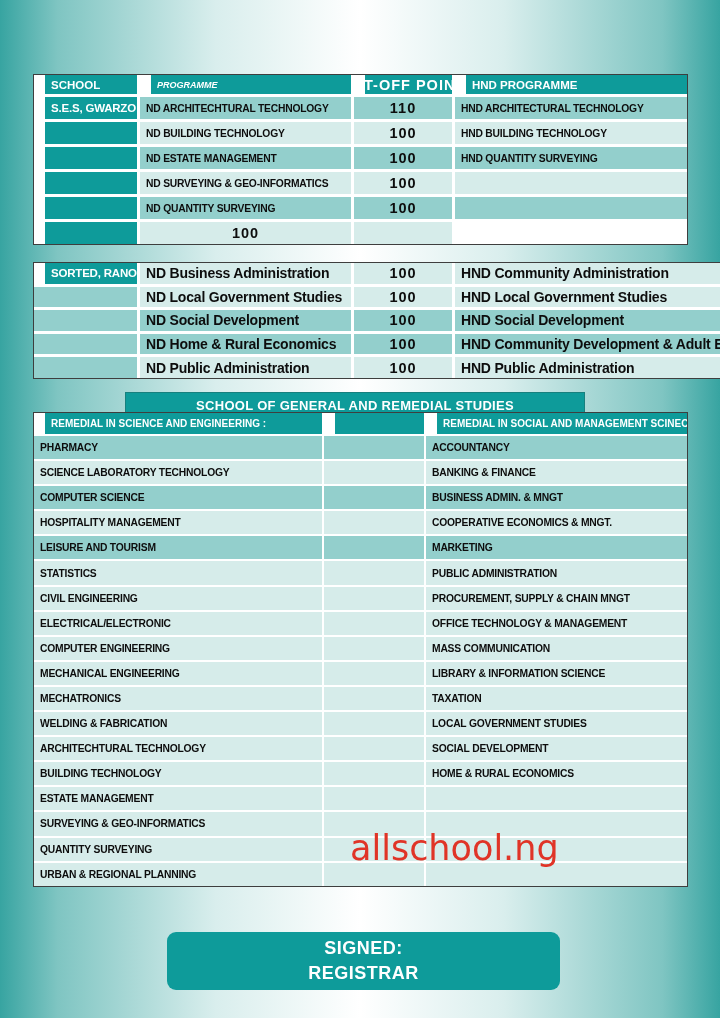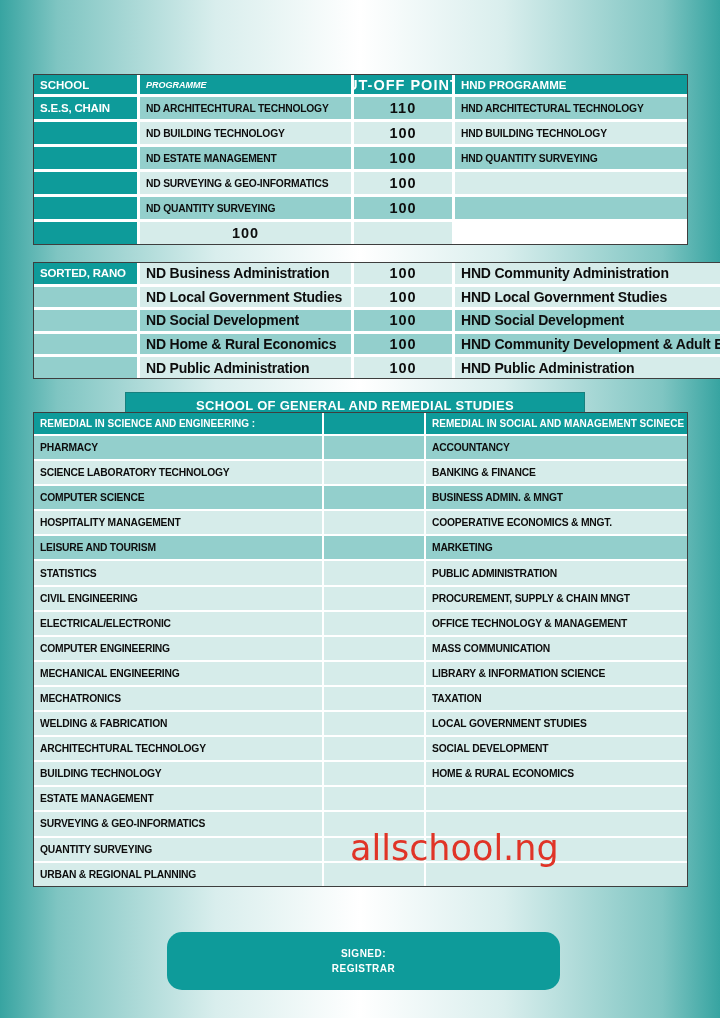--- a/index.html
+++ b/index.html
@@ -13,21 +13,21 @@
     border:1px solid #3e3e3e; gap:3px; box-sizing:border-box;
   }
   .t1 { left:33px; top:74px;  width:655px; grid-template-columns:103px 211px 98px 1fr; grid-template-rows:19px repeat(6,22px); }
   .t2 { left:33px; top:262px; width:693px; grid-template-columns:103px 211px 98px 1fr; grid-auto-rows:20.6px; }
   .t3 { left:33px; top:412px; width:655px; grid-template-columns:288px 100px 1fr; grid-template-rows:21px repeat(18,23.1px); gap:2px; }
   .cell {
     display:flex; align-items:center; padding:0 6px;
     font-weight:700; color:#0d0d0d; letter-spacing:-0.2px;
     overflow:hidden; white-space:nowrap; min-width:0;
   }
-  .dark    { background:#0e9b9a; color:#ffffff; }
+  .dark    { background:#0e9b9a; color:#ffffff;margin-left:11px; }
   .shade-m { background:#93cfcc; }
   .shade-l { background:#d6ecea; }
   .t1 .cell, .t3 .cell { font-size:10.3px; }
   .t2 .cell { font-size:14px; }
   .head   { font-size:11.5px !important; letter-spacing:0; }
   .h-prog { font-size:9px !important; font-style:italic; }
   .t3 .head { font-size:10px !important; }
   .school { font-size:11.5px !important; }
   .cutoff { justify-content:center; padding:0; font-size:14.5px !important; letter-spacing:1px; }
   .banner {
@@ -36,36 +36,36 @@
     display:flex; align-items:center; justify-content:center;
     color:#ffffff; font-weight:700; font-size:13px; letter-spacing:0.3px;text-align:right;
   }
   .watermark {
     position:absolute; left:350px; top:828px;
     font-family:"DejaVu Sans",sans-serif; font-weight:400;
     font-size:35px; color:#e03427;
   }
   .signed {
     position:absolute; left:167px; top:932px; width:393px; height:58px;
-    background:#0e9b9a; border-radius:15px;
+    background:#0e9b9a; border-radius:9px;
     display:flex; flex-direction:column; align-items:center; justify-content:center; gap:4px;
-    color:#ffffff; font-weight:700; font-size:10px; letter-spacing:0.5px;
+    color:#ffffff; font-weight:700; font-size:18px; letter-spacing:0.5px;
   }
 </style>
 </head>
 <body>
 
 <div class="page">
 
   <div class="grid t1">
     <div class="cell dark head">SCHOOL</div>
     <div class="cell dark head h-prog">PROGRAMME</div>
     <div class="cell dark head cutoff">CUT-OFF POINTS</div>
     <div class="cell dark head">HND PROGRAMME</div>
-  <div class="cell dark school">S.E.S, CHAIN</div>
+  <div class="cell dark school">S.E.S, GWARZO</div>
       <div class="cell shade-m prog">ND ARCHITECHTURAL TECHNOLOGY</div>
       <div class="cell shade-m cutoff">110</div>
       <div class="cell shade-m hnd">HND ARCHITECTURAL TECHNOLOGY</div>
       <div class="cell dark school"></div>
       <div class="cell shade-l prog">ND BUILDING TECHNOLOGY</div>
       <div class="cell shade-l cutoff">100</div>
       <div class="cell shade-l hnd">HND BUILDING TECHNOLOGY</div>
       <div class="cell dark school"></div>
       <div class="cell shade-m prog">ND ESTATE MANAGEMENT</div>
       <div class="cell shade-m cutoff">100</div>

